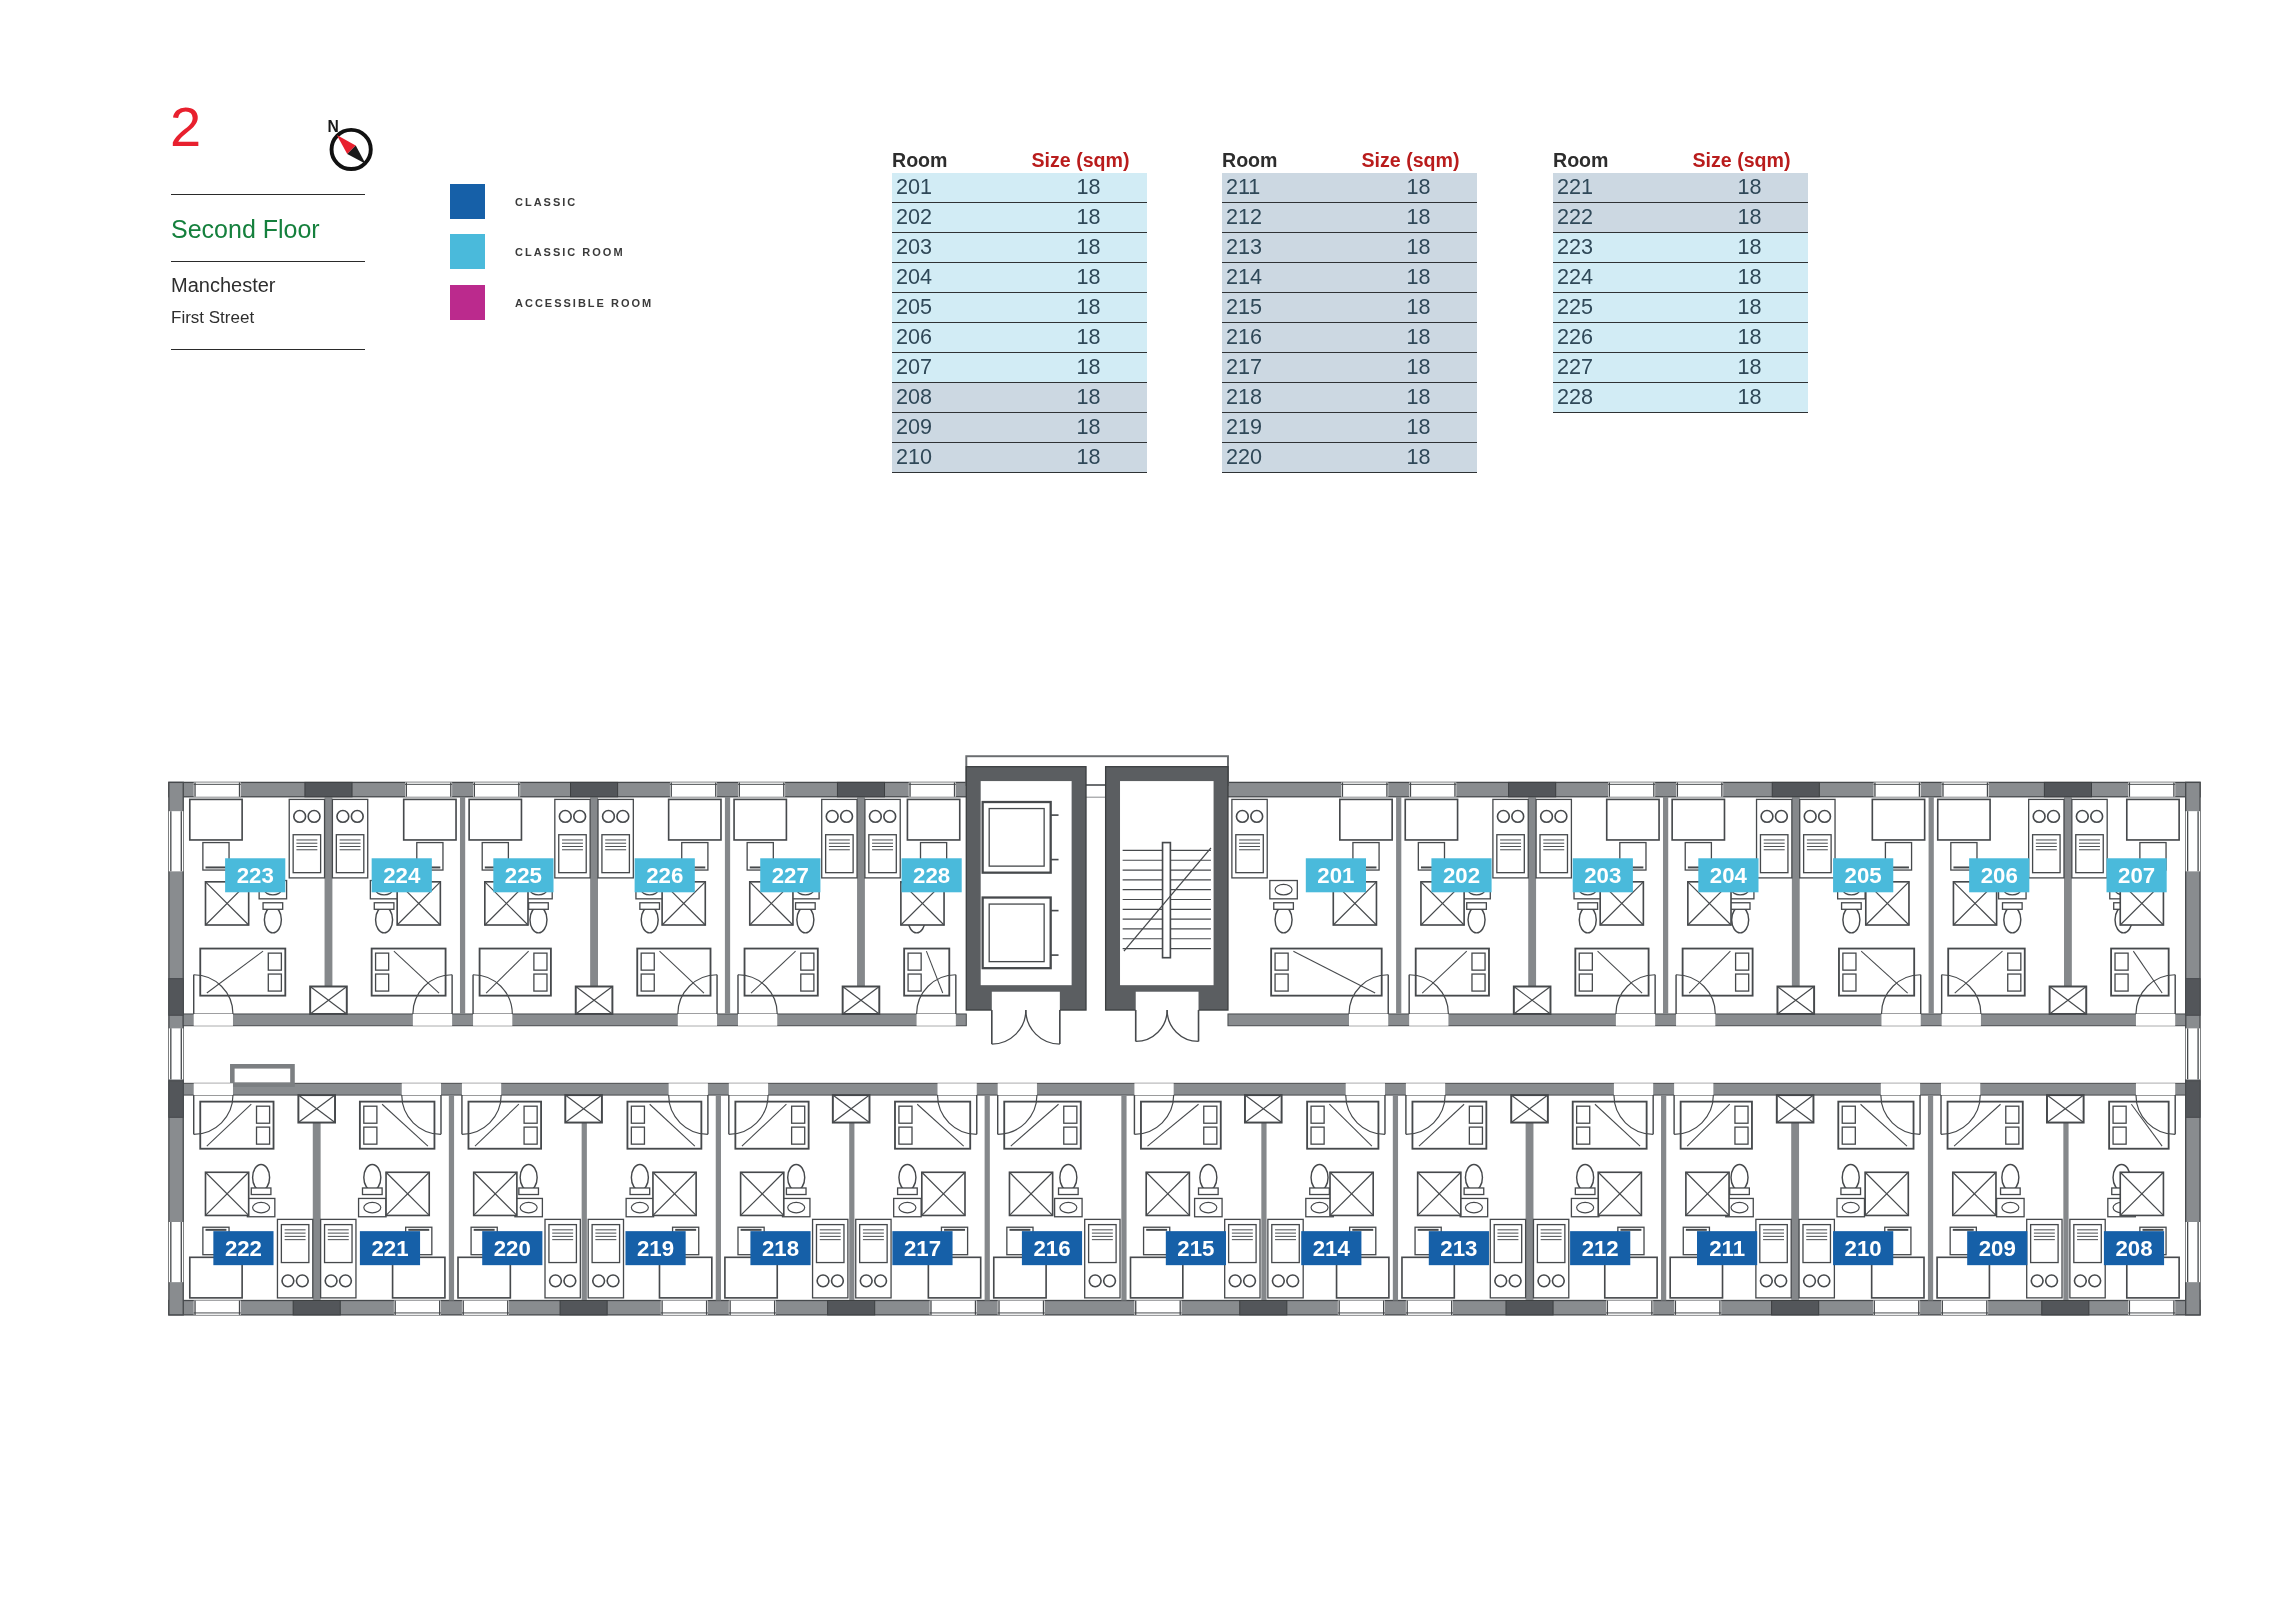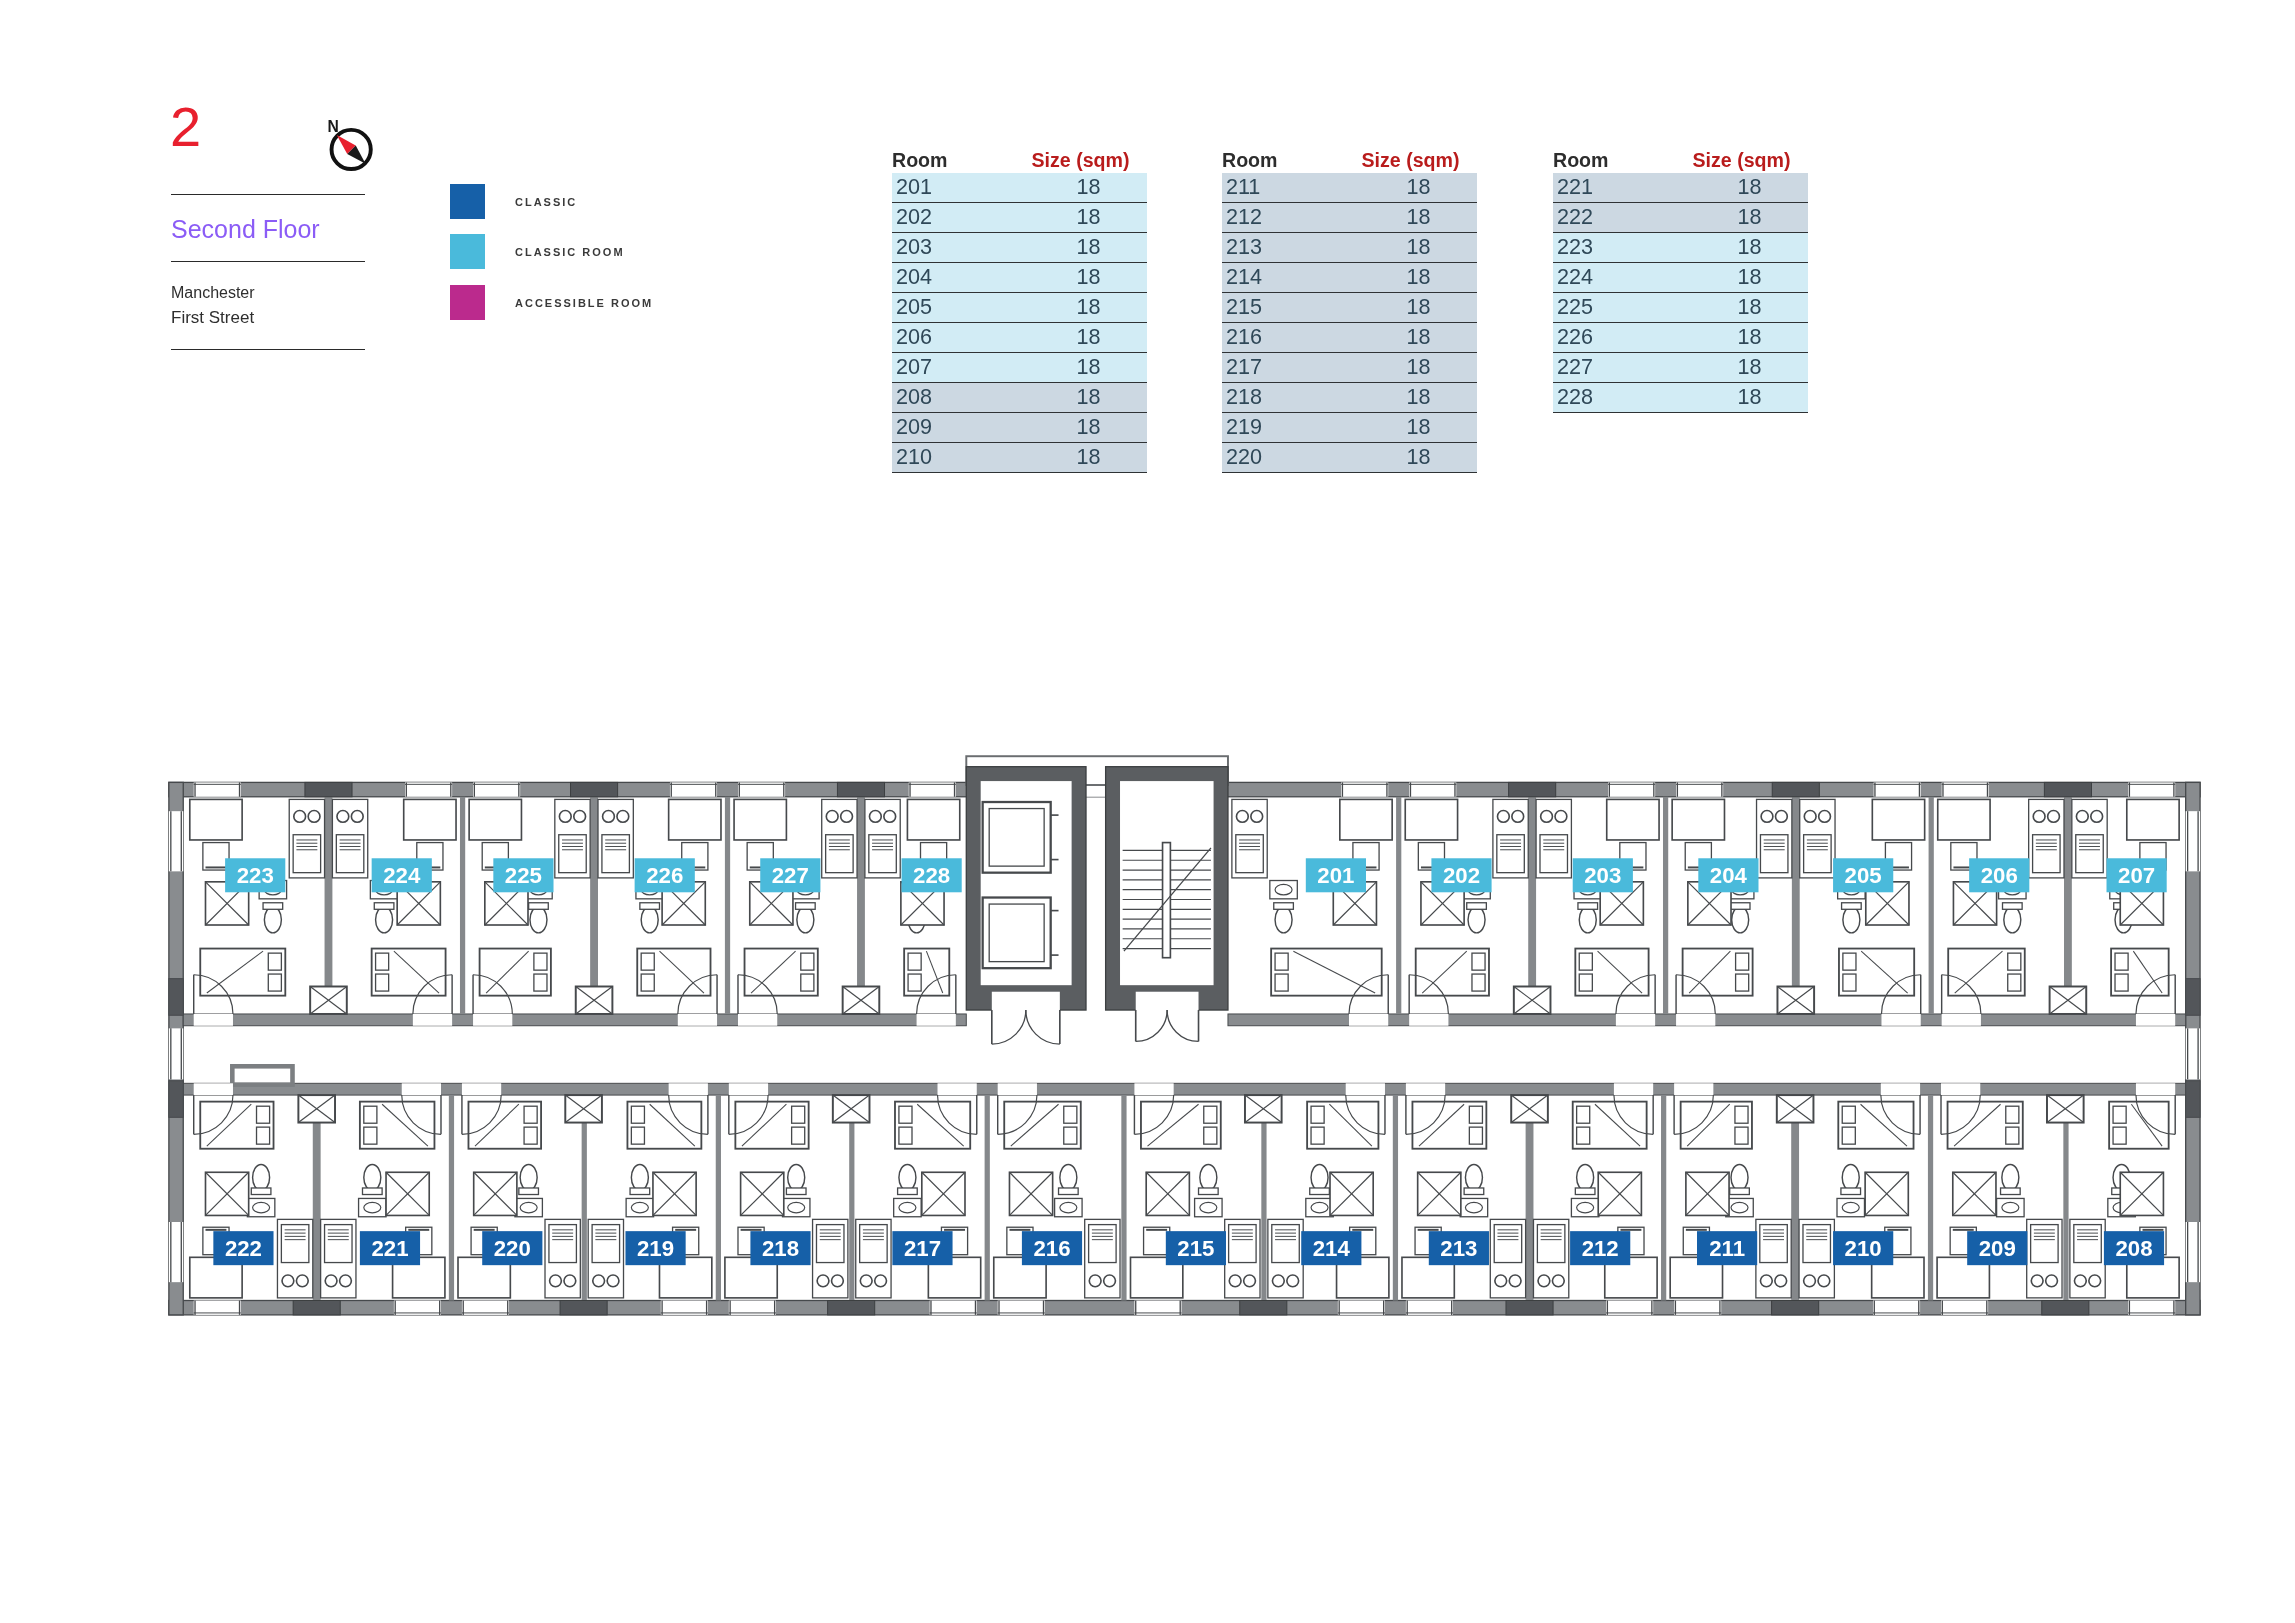--- a/index.html
+++ b/index.html
@@ -4,22 +4,22 @@
 <style>
   html,body{margin:0;padding:0;background:#ffffff;}
   .sheet{position:relative;width:2295px;height:1623px;background:#ffffff;overflow:hidden;
          font-family:"Liberation Sans",sans-serif;}
   
   .floor-number{position:absolute;left:170px;top:99px;font-size:56px;font-weight:400;color:#e8202e;line-height:1;}
   .rule{position:absolute;height:1.3px;background:#2a2a2a;}
   .rule1{left:171px;top:194px;width:194px;}
   .rule2{left:171px;top:261px;width:194px;}
   .rule3{left:171px;top:349px;width:194px;}
-  .floor-title{position:absolute;left:171px;top:215px;font-size:25px;font-weight:400;color:#8b5cf6;text-align:right;}
-  .sub1{position:absolute;left:171px;top:284px;font-size:16px;color:#2e2e2e;}
+  .floor-title{position:absolute;left:171px;top:215px;font-size:25px;font-weight:400;color:#15803d;text-align:right;}
+  .sub1{position:absolute;left:171px;top:274px;font-size:20px;color:#2e2e2e;}
   .sub2{position:absolute;left:171px;top:308px;font-size:17px;color:#2e2e2e;}
   .compass{position:absolute;left:308px;top:105px;}
   
   .legend-item{position:absolute;left:450px;height:35px;}
   .legend-swatch{position:absolute;left:0;top:0;width:35px;height:35px;}
   .legend-label{position:absolute;left:65px;top:50%;transform:translateY(-50%);
                 font-size:11px;font-weight:700;letter-spacing:2px;color:#3a3a3a;white-space:nowrap;}
   
   .rtable{position:absolute;top:115px;width:255px;margin-top:34px;}
   .rtable .thead{position:relative;height:23.6px;}

